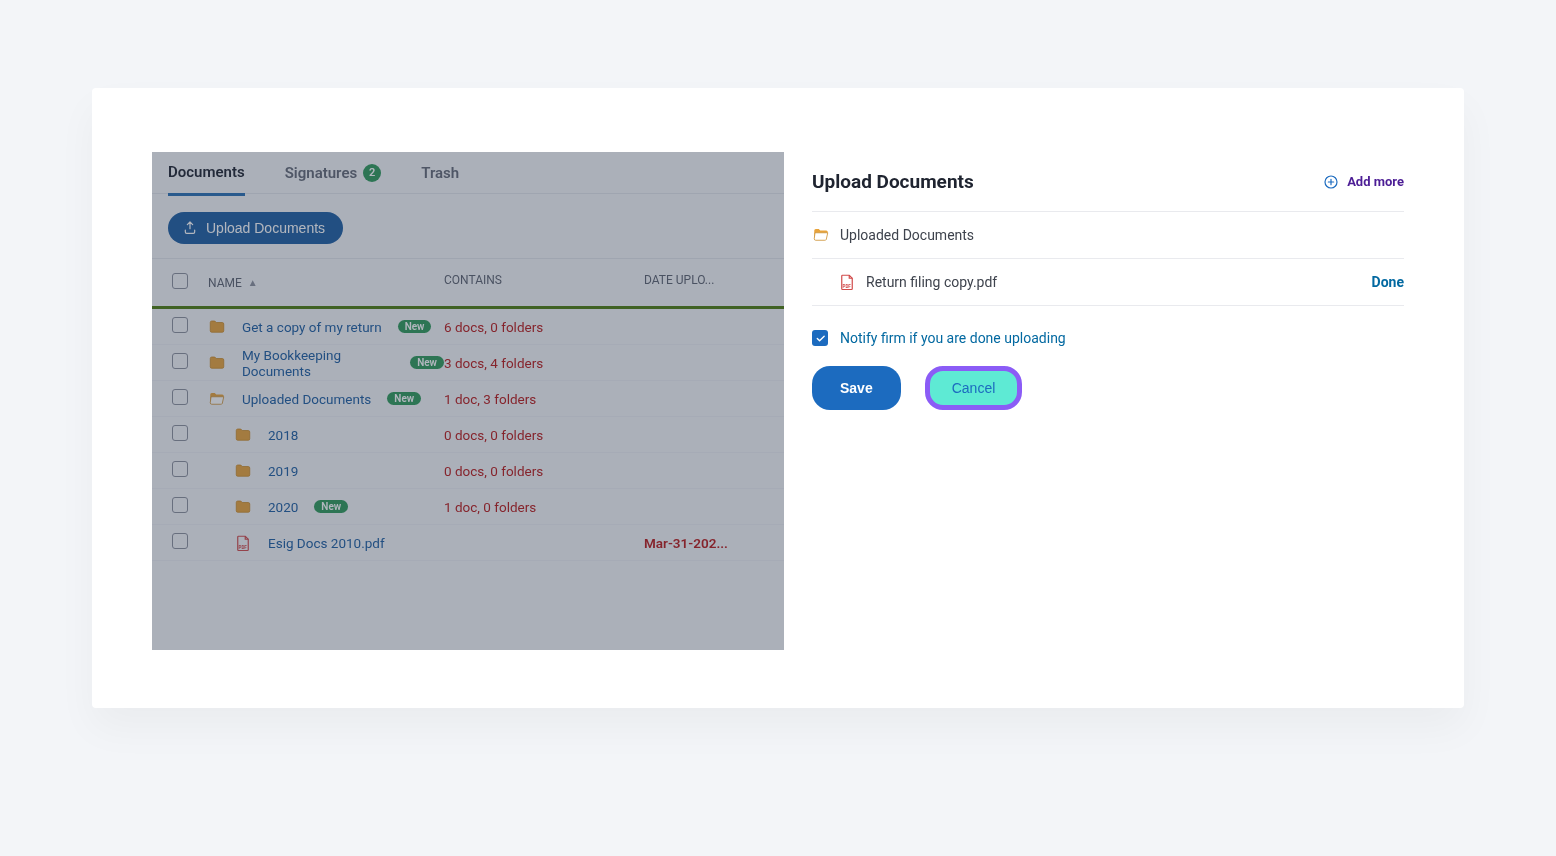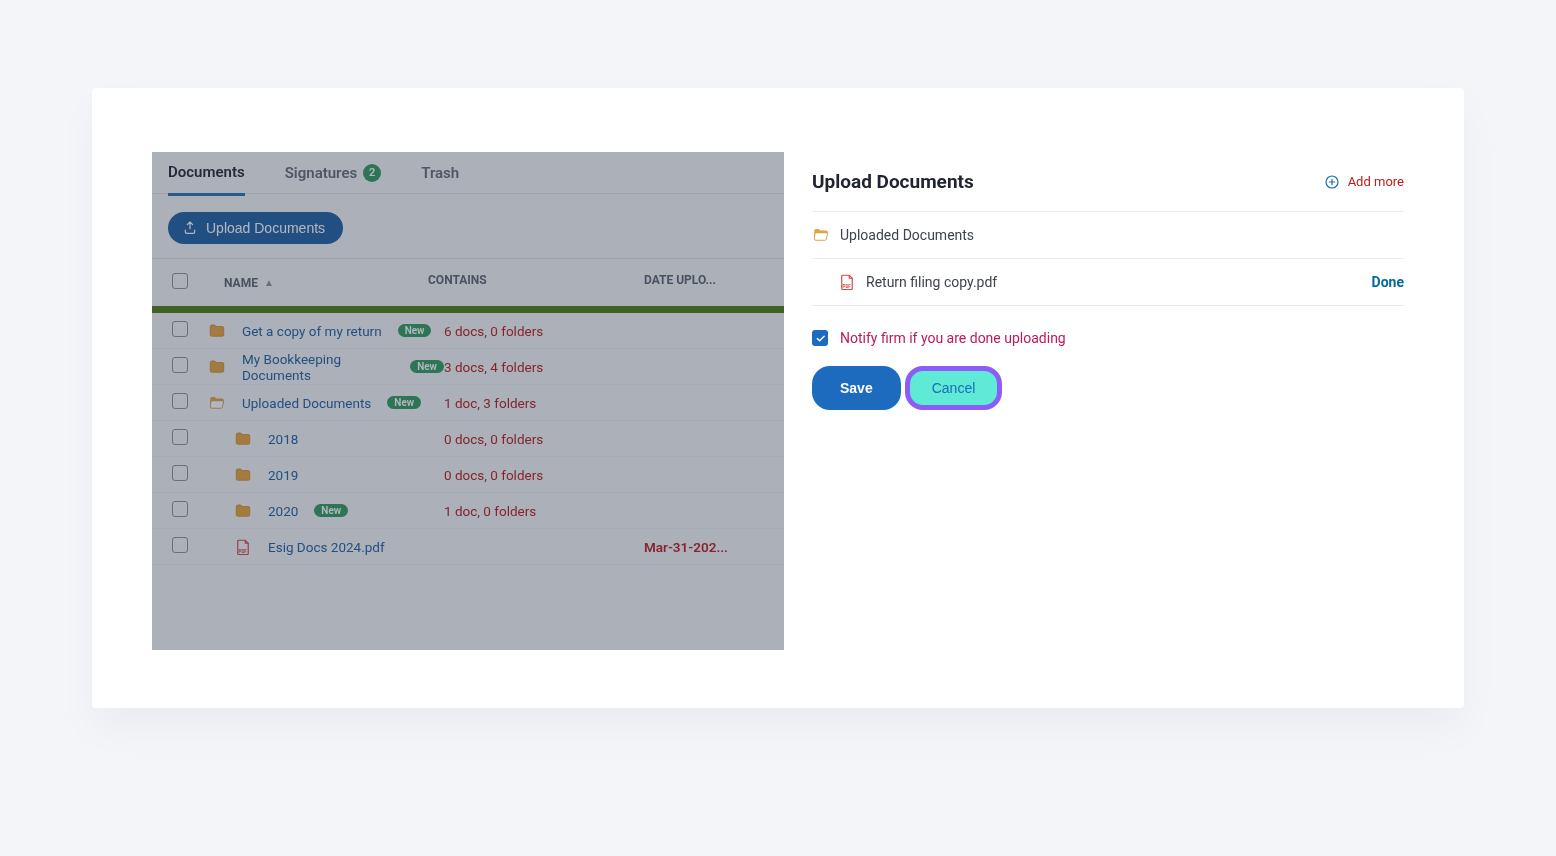--- a/index.html
+++ b/index.html
@@ -89,26 +89,25 @@
   display: inline-flex;
   align-items: center;
   gap: 8px;
   cursor: pointer;
 }
 
 .table-head {
   display: grid;
   grid-template-columns: 56px 1fr 200px 140px;
   padding: 14px 0;
-  border-bottom: 7px solid #4d7c0f;
+  border-bottom: 3px solid #4d7c0f;
   font-size: 12px;
-  font-weight: 700;
+  font-weight: 400;
   color: #5d636f;
   background: #f5f6f8;
-  gap: 16px;
 }
 .table-head .col { padding: 0 0; }
 .table-head .col-check { padding-left: 20px; }
 .table-head .col-name { display:flex; align-items:center; gap:6px; }
 .table-body .row {
   display: grid;
   grid-template-columns: 56px 1fr 200px 140px;
   align-items: center;
   height: 36px;
   border-bottom: 1px solid #edeef2;
@@ -158,23 +157,23 @@
   align-items: center;
   padding-bottom: 18px;
   border-bottom: 1px solid #e9eaee;
 }
 .rp-title {
   font-size: 19px;
   font-weight: 700;
   color: #1f2430;
 }
 .rp-addmore {
-  color: #b91c1c;
+  color: #4c1d95;
   font-size: 13px;
-  font-weight: 400;
+  font-weight: 700;
   display: inline-flex;
   align-items: center;
   gap: 8px;
   cursor: pointer;
 }
 .rp-target {
   display: flex;
   align-items: center;
   gap: 10px;
   padding: 14px 0 14px 0;
@@ -192,26 +191,26 @@
   gap: 21px;
 }
 .rp-file .left { display:flex; align-items:center; gap:10px; color:#3e434d; }
 .rp-file .status { color:#0369a1; font-weight:700;margin-left:12px; }
 .rp-check {
   display: flex;
   align-items: center;
   gap: 12px;
   padding: 24px 0 20px;
   font-size: 14px;
-  color: #be185d;
+  color: #0369a1;
 }
 .checkbox-checked {
   width: 16px; height: 16px; background:#1c6bbf; border-radius:3px; display:inline-flex; align-items:center; justify-content:center; cursor:pointer;
 }
-.rp-actions { display:flex; gap:4px; }
+.rp-actions { display:flex; gap:24px; }
 .btn-primary {
   background:#1c6bbf; color:#fff; border:none; border-radius:18px; font-size:14px; font-weight:600; padding:10px 28px; cursor:pointer;
 }
 .btn-secondary {
   background:#5eead4; color:#1c6bbf; border:5px solid #8b5cf6; border-radius:18px; font-size:14px; font-weight:400; padding:9px 22px; cursor:pointer;
 }
 .sort-arrow { font-size: 10px; color:#8b909c; }
 </style>
 </head>
 <body>
@@ -352,21 +351,21 @@
           </div>
           <div class="contains">1 doc, 0 folders</div>
           <div class="date"></div>
         </div>
         <div class="row">
           <div class="col-check"><span class="checkbox"></span></div>
           <div class="col-name indent">
             <svg width="18" height="18">
               <use href="#pdf"></use>
             </svg>
-            <span class="link">Esig Docs 2024.pdf</span>
+            <span class="link">Esig Docs 2010.pdf</span>
           </div>
           <div class="contains"></div>
           <div class="date">Mar-31-202...</div>
         </div>
       </div>
 
     <div class="left-overlay"></div>
   </div>
 
   <div class="right-panel">

